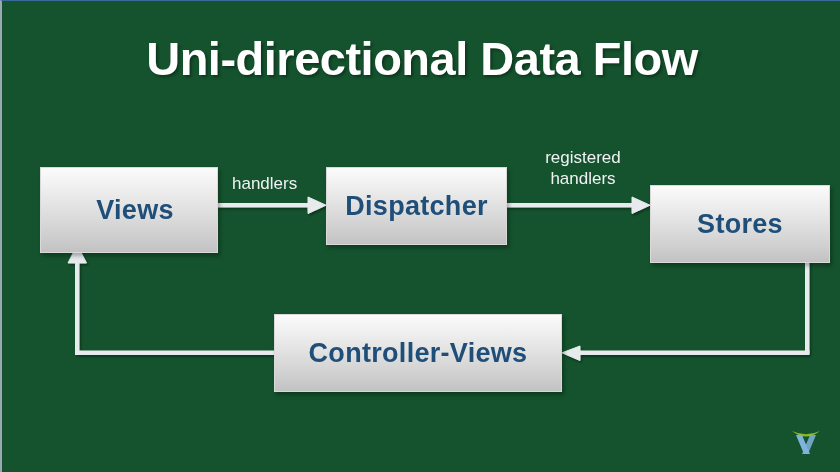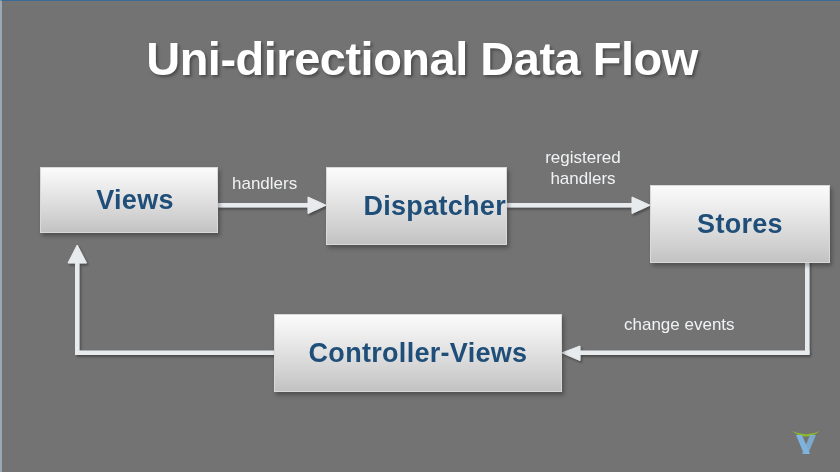--- a/index.html
+++ b/index.html
@@ -4,21 +4,21 @@
 <style>
   html, body {
     margin: 0;
     padding: 0;
     background: #1b3a5c;
   }
   #slide {
     position: relative;
     width: 840px;
     height: 472px;
-    background: #737373;
+    background: #14532d;
     box-sizing: border-box;
     border-left: 2px solid #9aa7b4;
     border-top: 1px solid #3a6a9a;
     overflow: hidden;
     font-family: "Liberation Sans", sans-serif;
   }
 
   
   #title {
     position: absolute;
@@ -45,22 +45,22 @@
     display: flex;
     align-items: center;
     justify-content: center;
     color: #1f4e79;
     font-family: "Liberation Sans", sans-serif;
     font-weight: bold;
     font-size: 27px;
     letter-spacing: 0.3px;
     z-index: 5;
   }
-  #node-views        { left: 38px;  top: 166px; width: 178px; height: 66px; padding-left: 12px; }
-  #node-dispatcher   { left: 324px; top: 166px; width: 181px; height: 78px; justify-content: flex-end; }
+  #node-views        { left: 38px;  top: 166px; width: 178px; height: 86px; padding-left: 12px; }
+  #node-dispatcher   { left: 324px; top: 166px; width: 181px; height: 78px; }
   #node-stores       { left: 648px; top: 184px; width: 180px; height: 78px; }
   #node-controller   { left: 272px; top: 313px; width: 288px; height: 78px; align-items: center; }
 
   
   .edge-label {
     position: absolute;
     color: #f0f2f4;
     font-family: "Liberation Sans", sans-serif;
     font-size: 17px;
     font-weight: normal;
@@ -149,21 +149,20 @@
     <span>Controller-Views</span>
   </div>
 
   <div class="edge-label" id="label-actions">handlers</div>
 
   <div class="edge-label" id="label-registered">
     <div>registered</div>
     <div>handlers</div>
   </div>
 
-  <div class="edge-label" id="label-change-events">change events</div>
 
 
   <svg id="logo" viewBox="0 0 40 40" xmlns="http://www.w3.org/2000/svg">
     <path d="M6 9 Q20 20 34 9 Q20 15.5 6 9 Z" fill="#8cb92a"></path>
     <path d="M10 13 L16 13 L24 32 L18 32 Z" fill="#7fb3dd"></path>
     <path d="M30 13 L24 13 L16 32 L22 32 Z" fill="#7fb3dd" opacity="0.85"></path>
   </svg>
 
 </div>
 

